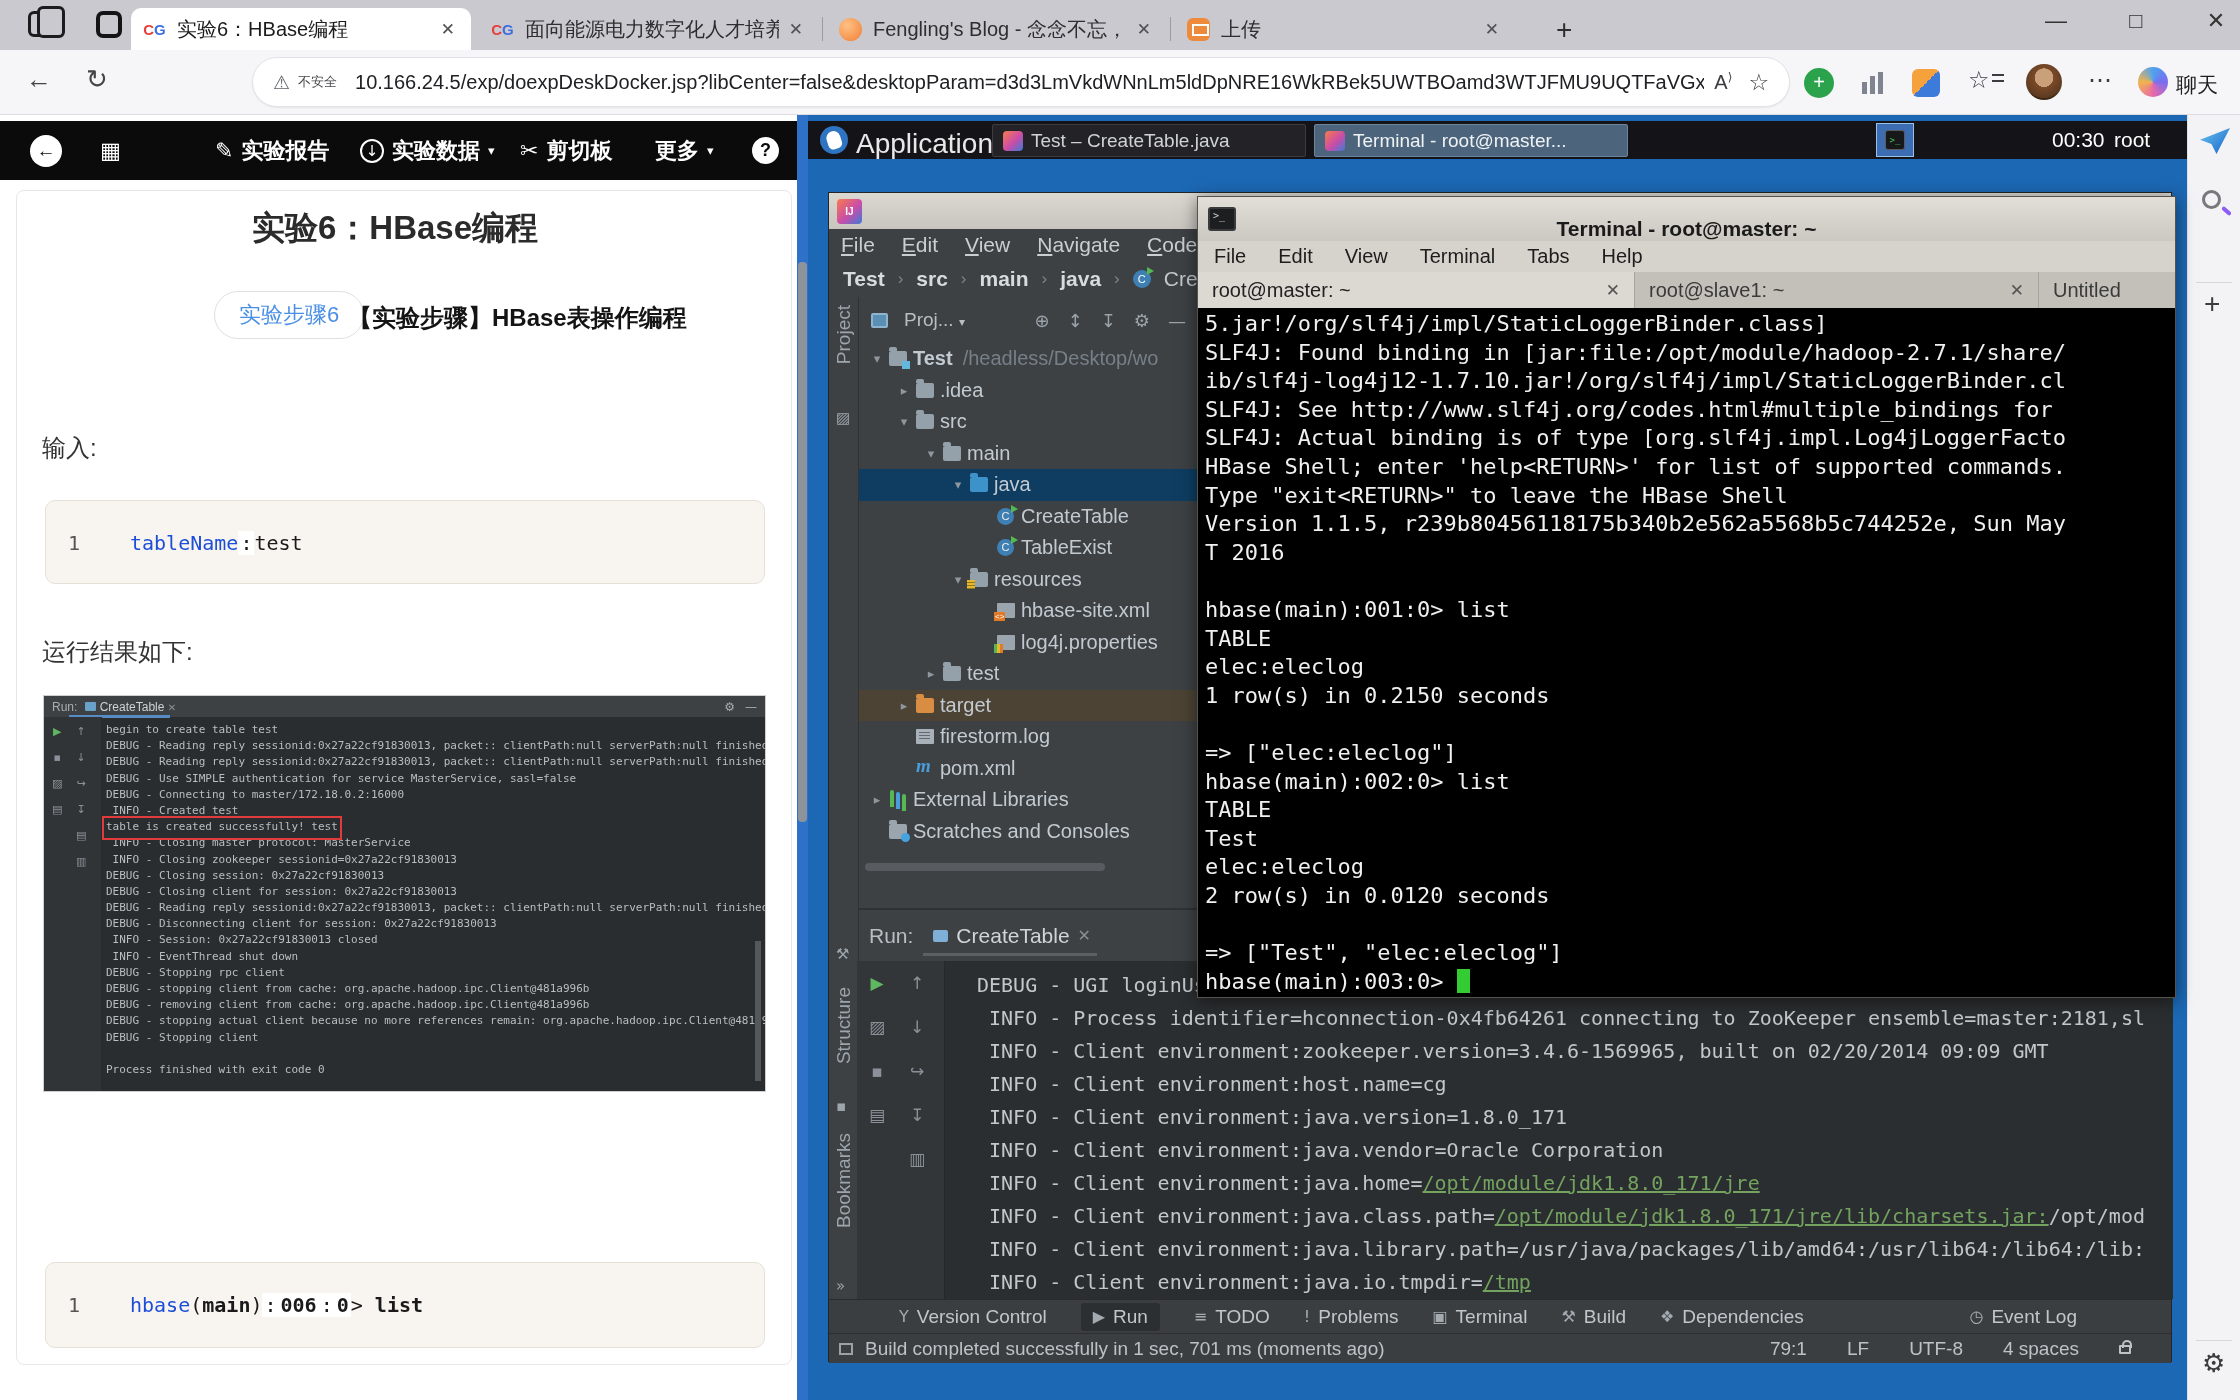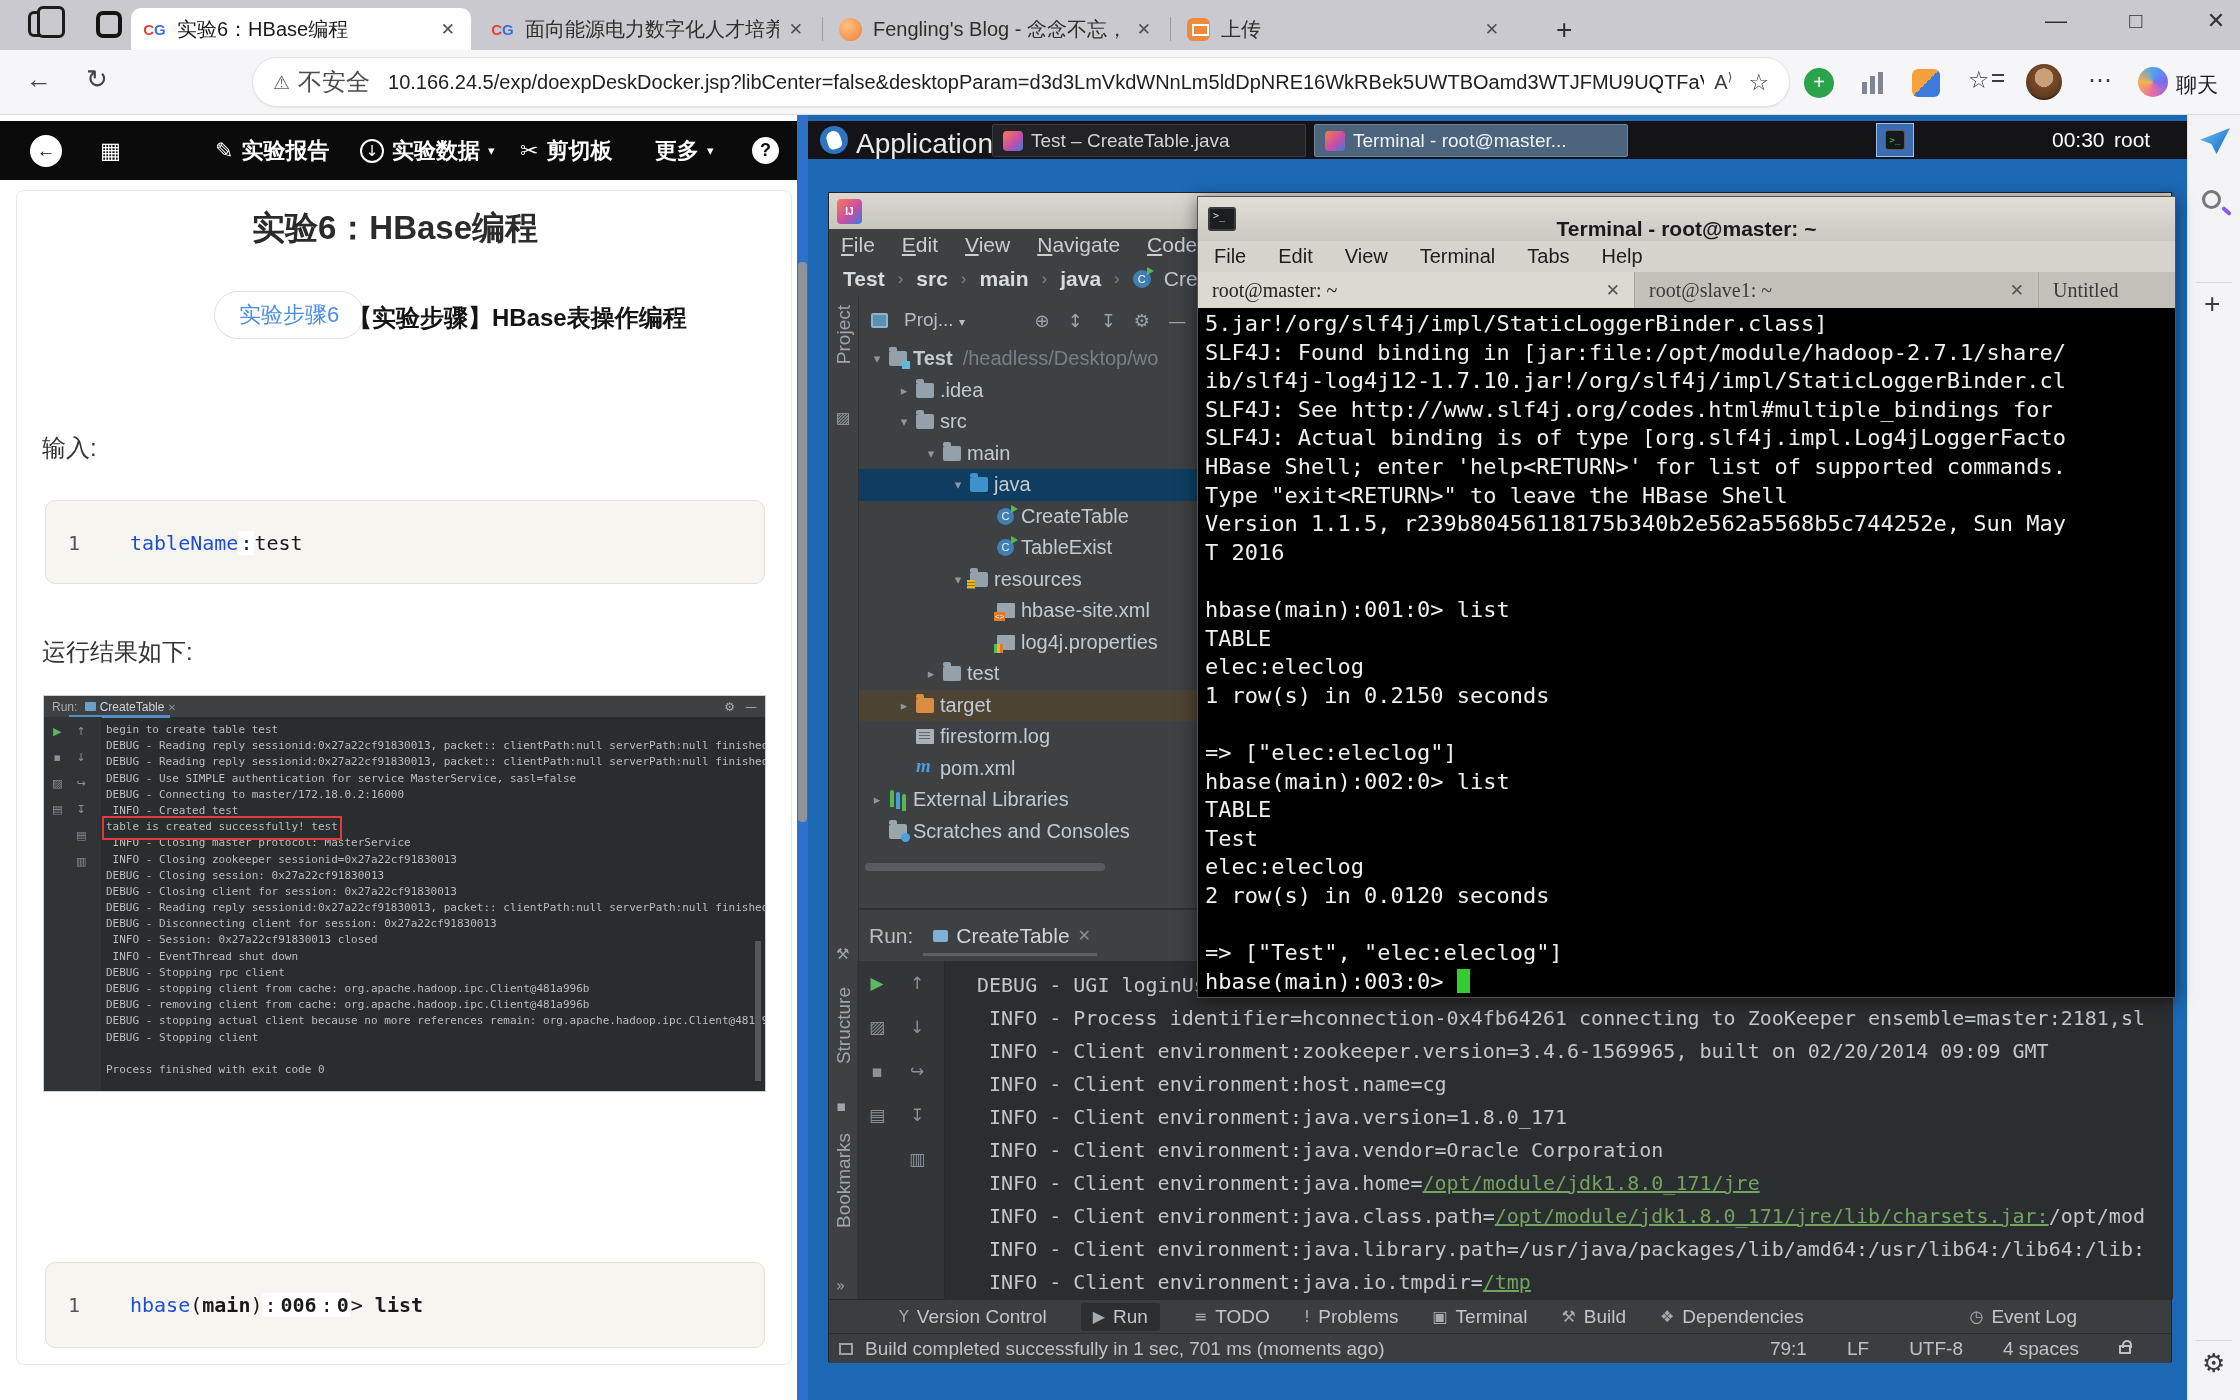--- a/index.html
+++ b/index.html
@@ -29,21 +29,21 @@
   .i-upload::before{content:"";position:absolute;left:5px;top:6px;width:13px;height:8px;border:2px solid #fff;}
   .newtab{left:1556px;top:14px;font-size:28px;color:#2e2e31;}
   .wctl{top:8px;font-size:22px;color:#333;width:40px;text-align:center;}
 
   
   .toolbar{left:0;top:50px;width:2240px;height:65px;background:#f6f5f8;border-bottom:1px solid #dcdce0;}
   .navbtn{top:14px;font-size:26px;color:#454545;}
   .urlbar{left:252px;top:7px;width:1538px;height:50px;background:#fff;border:1px solid #e3e3e7;border-radius:25px;
           box-shadow:0 1px 2px rgba(0,0,0,.07);display:flex;align-items:center;padding:0 20px;}
   .warn-ico{font-size:19px;color:#5f6368;margin-right:8px;font-family:"DejaVu Sans",sans-serif;}
-  .warn-txt{font-size:24px;color:#4c4c50;margin-right:18px;flex:none;}
+  .warn-txt{font-size:13px;color:#4c4c50;margin-right:18px;flex:none;}
   .url-text{font-size:20px;color:#202124;flex:1;overflow:hidden;white-space:nowrap;}
   .aloud{font-size:20px;color:#3c3c40;margin:0 16px 0 10px;flex:none;}
   .aloud sup{font-size:12px;}
   .fav-star{font-size:23px;color:#3c3c40;flex:none;font-family:"DejaVu Sans",sans-serif;}
   .ext-green{left:1804px;top:18px;width:30px;height:30px;border-radius:50%;background:#2ba24c;color:#fff;
              font-size:20px;text-align:center;line-height:29px;}
   .ext-bars{left:1862px;top:22px;width:24px;height:22px;display:flex;gap:3px;align-items:flex-end;}
   .ext-bars i{width:5px;background:#7f8590;display:block;}
   .ext-color{left:1912px;top:19px;width:28px;height:28px;border-radius:6px;
              background:linear-gradient(135deg,#f5a23c 50%,#3c7bd9 50%);}
@@ -212,21 +212,21 @@
   .term-titlebar{position:absolute;left:0;top:0;width:100%;height:44px;background:linear-gradient(#e2dfd9,#cbc8c2);
                  display:flex;align-items:center;}
   .term-ico{width:28px;height:24px;background:#1d1e20;border:2px solid #3a3b3d;border-radius:3px;margin:0 10px;
             color:#cfd2d5;font-size:10px;display:flex;align-items:flex-start;justify-content:flex-start;padding:1px 3px;
             font-family:"DejaVu Sans Mono",monospace;}
   .term-title{position:absolute;left:0;width:100%;text-align:center;font-size:21px;font-weight:bold;color:#1a1a1a;margin-top:20px;}
   .term-menubar{position:absolute;left:0;top:44px;width:100%;height:31px;background:#d6d3cd;display:flex;gap:32px;
                 align-items:center;padding-left:16px;font-size:20px;color:#1d1d1d;}
   .term-tabs{position:absolute;left:0;top:75px;width:100%;height:36px;background:#c3c0ba;display:flex;}
   .term-tab{display:flex;align-items:center;font-size:20px;color:#3a3a3a;padding:0 14px;border-right:1px solid #a8a59f;}
-  .term-tab .ttl{flex:1;font-family:Liberation Serif, serif;}
+  .term-tab .ttl{flex:1;}
   .term-tab.active{background:#dcd9d3;color:#222;}
   .term-tab .tx{margin-left:40px;color:#555;font-size:17px;}
   .t1{width:437px;} .t2{width:404px;} .t3{flex:1;border-right:none;}
   .term-body{position:absolute;left:0;top:111px;width:100%;height:689px;background:#000;padding:3px 0 0 7px;overflow:hidden;}
   .tline{height:28.6px;font:22px "DejaVu Sans Mono",monospace;color:#f0f0f0;white-space:pre;}
   .cursor{display:inline-block;width:13px;height:24px;background:#33cc33;vertical-align:-4px;}
 
   
   .sidebar{left:2187px;top:115px;width:53px;height:1285px;background:#f3f3f5;border-left:1px solid #e1e1e4;}
   .plane{left:2200px;top:128px;width:30px;height:26px;background:linear-gradient(135deg,#6cc3f0,#1565c9);

